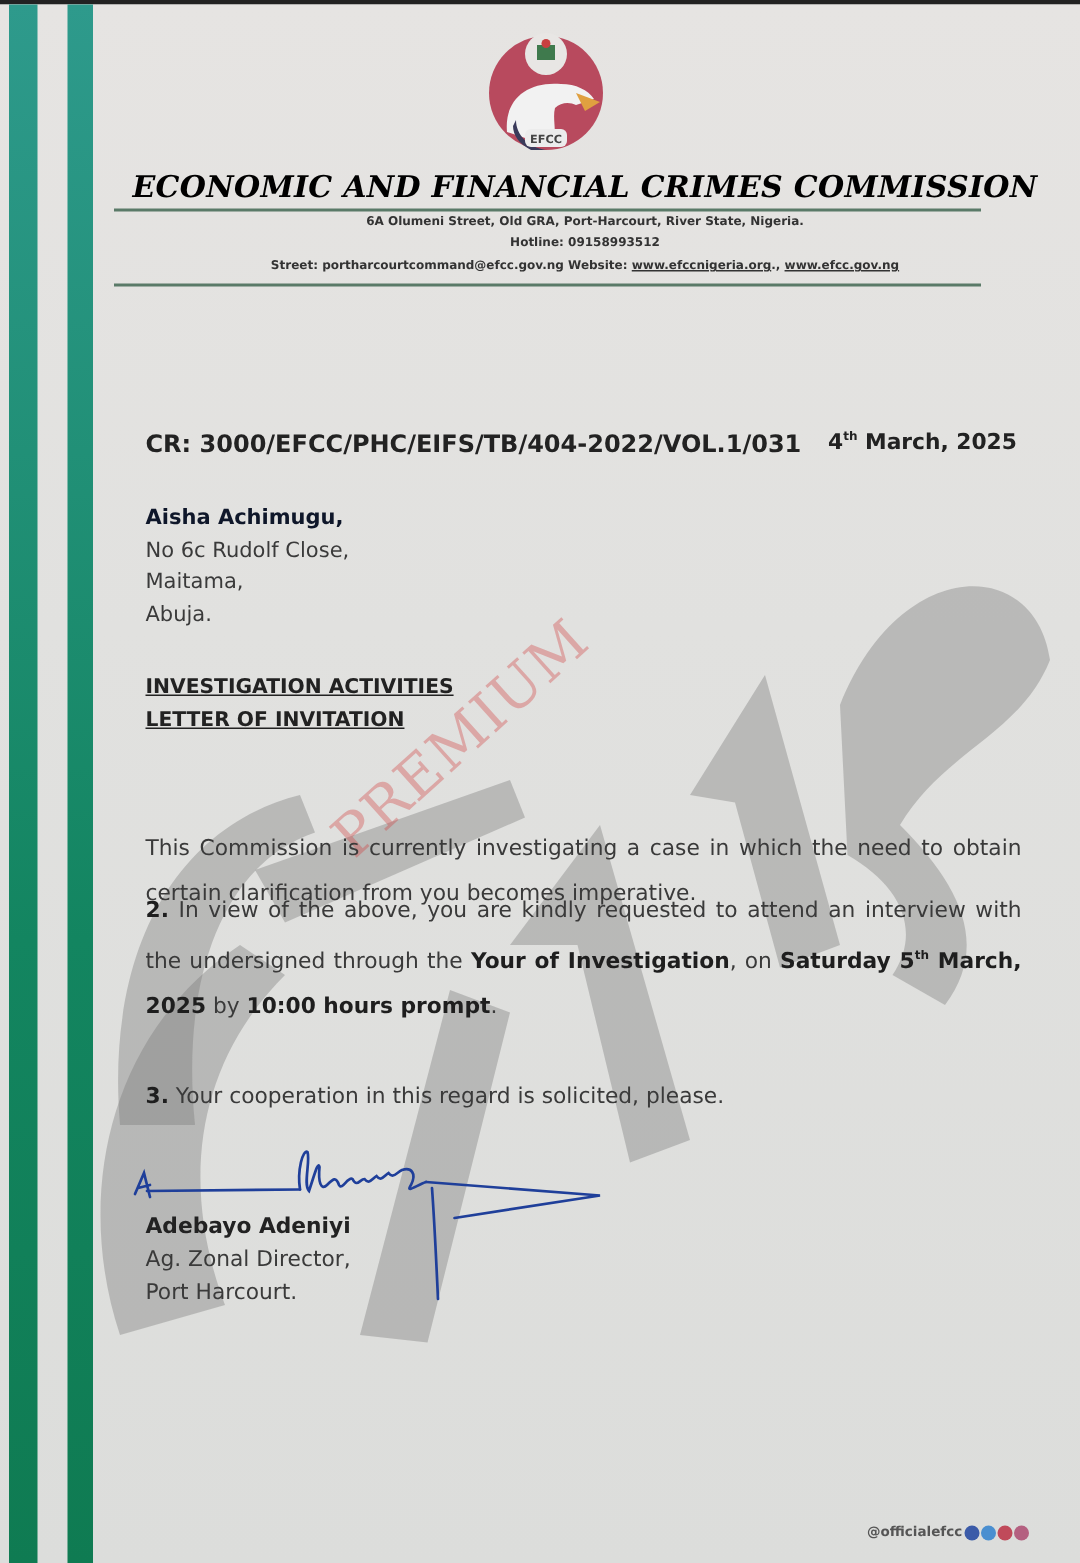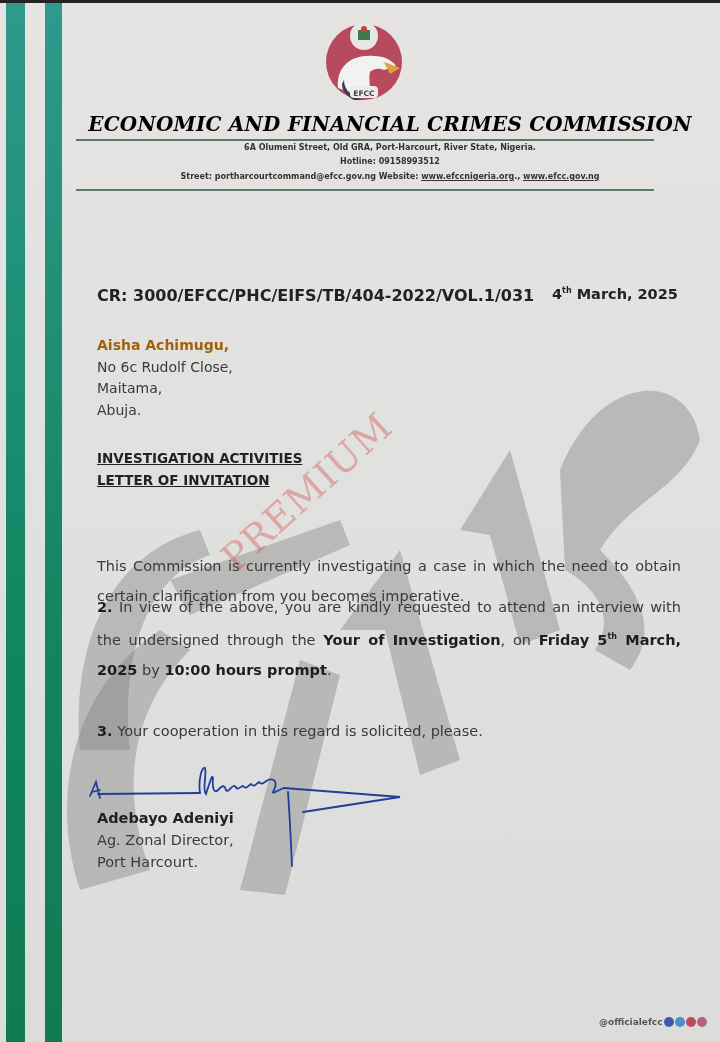--- a/index.html
+++ b/index.html
@@ -34,21 +34,21 @@
   .addr.a1 { top: 143px; }
   .addr.a2 { top: 157px; }
   .addr.a3 { top: 172px; }
   .addr .u { text-decoration: underline; }
 
   
   .ref { position: absolute; left: 97px; top: 286px; font-size: 16px; font-weight: bold; color: #222; }
   .date { position: absolute; left: 552px; top: 286px; font-size: 14.5px; font-weight: bold; color: #222; }
   sup { font-size: 8px; vertical-align: 6px; }
   .addressee { position: absolute; left: 97px; top: 335px; font-size: 14px; line-height: 21.5px; color: #3a3a3a; }
-  .addressee .nm { font-weight: bold; color: #a16207; }
+  .addressee .nm { font-weight: bold; color: #0f172a; }
   .heading { position: absolute; left: 97px; font-size: 13.5px; font-weight: bold; text-decoration: underline; color: #222; }
   .heading.h1 { top: 450px; }
   .heading.h2 { top: 472px; }
   .para { position: absolute; left: 97px; width: 584px; font-size: 14.5px; color: #3a3a3a; line-height: 30px; text-align: justify; }
   .para.p1 { top: 504px; margin-top: 47px; }
   .para.p2 { top: 592px; }
   .para.p3 { top: 716px; }
   .para b { color: #1e1e1e; }
 
   
@@ -59,21 +59,21 @@
   
   .wm-premium {
     position: absolute; left: 200px; top: 470px; font-family: "DejaVu Serif", serif;
     font-size: 38px; color: rgba(210,60,60,0.35); transform: rotate(-42deg);
     letter-spacing: 1px; pointer-events: none;
   }
   .wm-times {
     position: absolute; left: 40px; top: 330px; width: 680px; height: 600px; pointer-events: none;
   }
 
-  .footer-social { position: absolute; left: 578px; top: 1017px; font-size: 9px; color: #555; font-weight: bold; display: flex; align-items: center; gap: 1px; margin-left: 21px; }
+  .footer-social { position: absolute; left: 578px; top: 1017px; font-size: 9px; color: #555; font-weight: bold; display: flex; align-items: center; gap: 1px; }
   .soc { width: 10px; height: 10px; border-radius: 50%; display: inline-block; }
 </style>
 </head>
 <body>
 
 <div class="topbar"></div>
 <div class="paper"></div>
 <div class="stripe s1"></div>
 <div class="stripe s2"></div>
 
@@ -127,21 +127,21 @@
   <div>No 6c Rudolf Close,</div>
   <div>Maitama,</div>
   <div>Abuja.</div>
 </div>
 
 <div class="heading h1">INVESTIGATION ACTIVITIES</div>
 <div class="heading h2">LETTER OF INVITATION</div>
 
 <div class="para p1">This Commission is currently investigating a case in which the need to obtain certain clarification from you becomes imperative.</div>
 
-<div class="para p2"><b>2.</b><span> In view of the above, you are kindly requested to attend an interview with the undersigned through the </span><b>Your of Investigation</b><span>, on </span><b>Friday 5</b><b><sup>th</sup></b><b> March, 2025</b><span> by </span><b>10:00 hours prompt</b><span>.</span></div>
+<div class="para p2"><b>2.</b><span> In view of the above, you are kindly requested to attend an interview with the undersigned through the </span><b>Your of Investigation</b><span>, on </span><b>Saturday 5</b><b><sup>th</sup></b><b> March, 2025</b><span> by </span><b>10:00 hours prompt</b><span>.</span></div>
 
 <div class="para p3"><b>3.</b><span> Your cooperation in this regard is solicited, please.</span></div>
 
 <svg class="sig" viewBox="0 0 330 110">
   <g fill="none" stroke="#1f3f9a" stroke-width="1.8" stroke-linecap="round">
     <path d="M2 36 L 8 22 L 12 38 M 4 32 L 12 30"></path>
     <path d="M10 34 L 112 33"></path>
     <path d="M112 33 C 110 20, 114 6, 117 8 C 119 14, 114 30, 118 34 C 122 22, 124 14, 125 18 C 124 28, 126 34, 130 30 C 134 26, 136 24, 138 30 C 140 34, 144 24, 147 26 C 150 32, 152 26, 155 26 C 158 30, 160 26, 163 24 C 166 28, 168 24, 171 22 C 174 26, 176 22, 180 20 C 186 18, 190 22, 186 30 C 182 36, 190 30, 196 28"></path>
     <path d="M196 28 L 312 37 L 215 52"></path>
     <path d="M200 32 C 202 60, 203 85, 204 106"></path>

